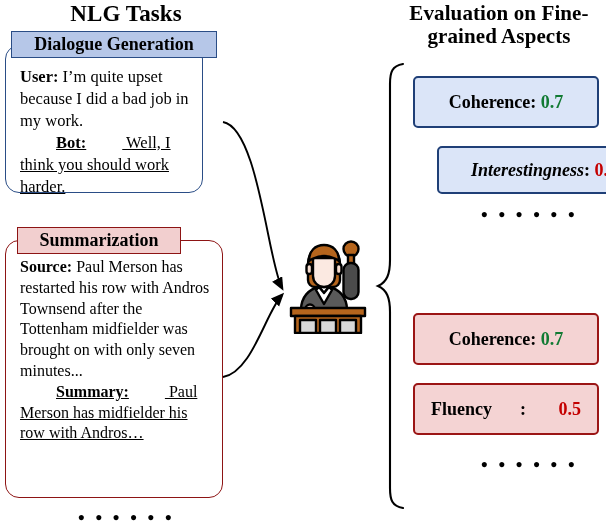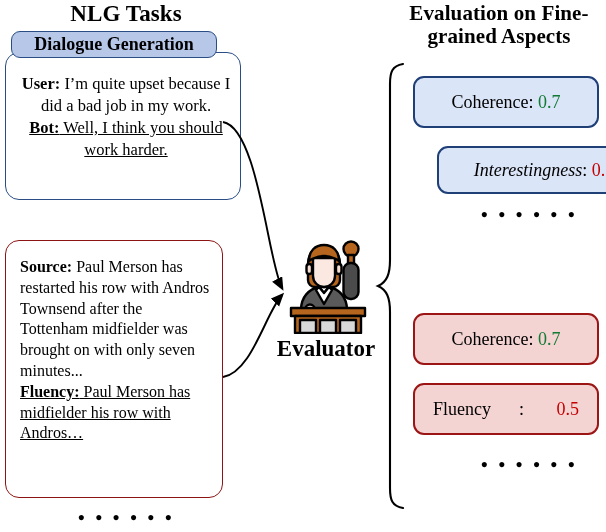--- a/index.html
+++ b/index.html
@@ -25,46 +25,45 @@
   #eval-title{left:392px;top:2px;width:214px;font-size:21px;}
 
   
   .task-card{
     position:absolute;
     box-sizing:border-box;
     background:#ffffff;
     border-radius:14px;
   }
   #dialogue-card{
-    left:5px;top:52px;width:236px;height:148px;
+    left:5px;top:45px;width:198px;height:148px;
     border:1.6px solid #2a4d86;
-    text-align:center;
   }
   #summarization-card{
     left:5px;top:240px;width:218px;height:258px;
     border:1.8px solid #8d1414;
   }
 
   .card-body{
     position:absolute;
     left:14px;right:8px;top:20px;
     font-size:16.5px;
     line-height:1.33;
     color:#000;
   }
   #summarization-card .card-body{top:16px;line-height:1.30;font-size:16px;}
 
   .lead{font-weight:bold;}
-  .u{text-decoration:underline;}
+  .u{text-decoration:underline;margin-left:36px;}
 
   
   .task-badge{
     position:absolute;
     box-sizing:border-box;
-    border-radius:9px;
+    border-radius:0;
     font-weight:bold;
     font-size:18px;
     color:#000;
     text-align:left;
     white-space:nowrap;
     display:flex;align-items:center;justify-content:center;
     z-index:5;
   }
   #dialogue-badge{
     left:11px;top:31px;width:206px;height:27px;
@@ -88,24 +87,24 @@
     white-space:nowrap;
   }
   #left-dots{left:78px;top:508px;}
   #right-dots-top{left:481px;top:205px;}
   #right-dots-bottom{left:481px;top:455px;}
 
   
   .aspect-box{
     position:absolute;
     box-sizing:border-box;
-    border-radius:11px;
+    border-radius:5px;
     display:flex;align-items:center;justify-content:center;
     font-size:18px;
-    font-weight:normal;
+    font-weight:bold;
     color:#000;
     white-space:nowrap;
   }
   .aspect-blue{background:#dbe5f8;border:2px solid #1f3f77;}
   .aspect-pink{background:#f4d3d3;border:2.2px solid #9b1515;}
 
   #aspect-0{left:413px;top:76px;width:186px;height:52px;}
   #aspect-1{left:437px;top:146px;width:214px;height:48px;}
   #aspect-2{left:413px;top:313px;width:186px;height:52px;}
   #aspect-3{left:413px;top:383px;width:186px;height:52px;gap:28px;}
@@ -137,23 +136,24 @@
     <div class="card-body">
       <span class="lead">User:</span><span> I’m quite upset because I did a bad job in my work.</span><br>
       <span class="lead u">Bot:</span><span class="u"> Well, I think you should work harder.</span>
     </div>
   </div>
   <div class="task-badge" id="dialogue-badge">Dialogue Generation</div>
 
   <div class="task-card" id="summarization-card">
     <div class="card-body">
       <span class="lead">Source:</span><span> Paul Merson has restarted his row with Andros Townsend after the Tottenham midfielder was brought on with only seven minutes...</span><br>
-      <span class="lead u">Fluency:</span><span class="u"> Paul Merson has midfielder his row with Andros…</span>
+      <span class="lead u">Summary:</span><span class="u"> Paul Merson has midfielder his row with Andros…</span>
     </div>
   </div>
+  <div class="task-badge" id="summarization-badge">Summarization</div>
 
   <div class="dots" id="left-dots">• • • • • •</div>
   <div class="dots" id="right-dots-top">• • • • • •</div>
   <div class="dots" id="right-dots-bottom">• • • • • •</div>
 
   <div id="judge-figure">
     <svg viewBox="0 0 80 98" width="80" height="98" xmlns="http://www.w3.org/2000/svg">
       <g stroke="#000" stroke-width="2.4" stroke-linejoin="round">
 
         <circle cx="63" cy="13" r="7.5" fill="#b5651d"></circle>
@@ -179,21 +179,20 @@
         <rect x="3" y="72" width="74" height="8" fill="#b5651d"></rect>
 
         <rect x="7" y="80" width="66" height="17" fill="#b5651d"></rect>
         <rect x="12" y="84" width="16" height="13" fill="#d9d9d9"></rect>
         <rect x="32" y="84" width="16" height="13" fill="#d9d9d9"></rect>
         <rect x="52" y="84" width="16" height="13" fill="#d9d9d9"></rect>
       </g>
     </svg>
   </div>
 
-  <div id="evaluator-label">Evaluator</div>
 
   <div class="aspect-box aspect-blue" id="aspect-0">
     <span>Coherence</span>
       <span>:&nbsp;</span>
       <span class="score-good">0.7</span>
   </div>
 
   <div class="aspect-box aspect-blue" id="aspect-1">
     <span class="aspect-name-italic">Interestingness</span>
       <span>:&nbsp;</span>

